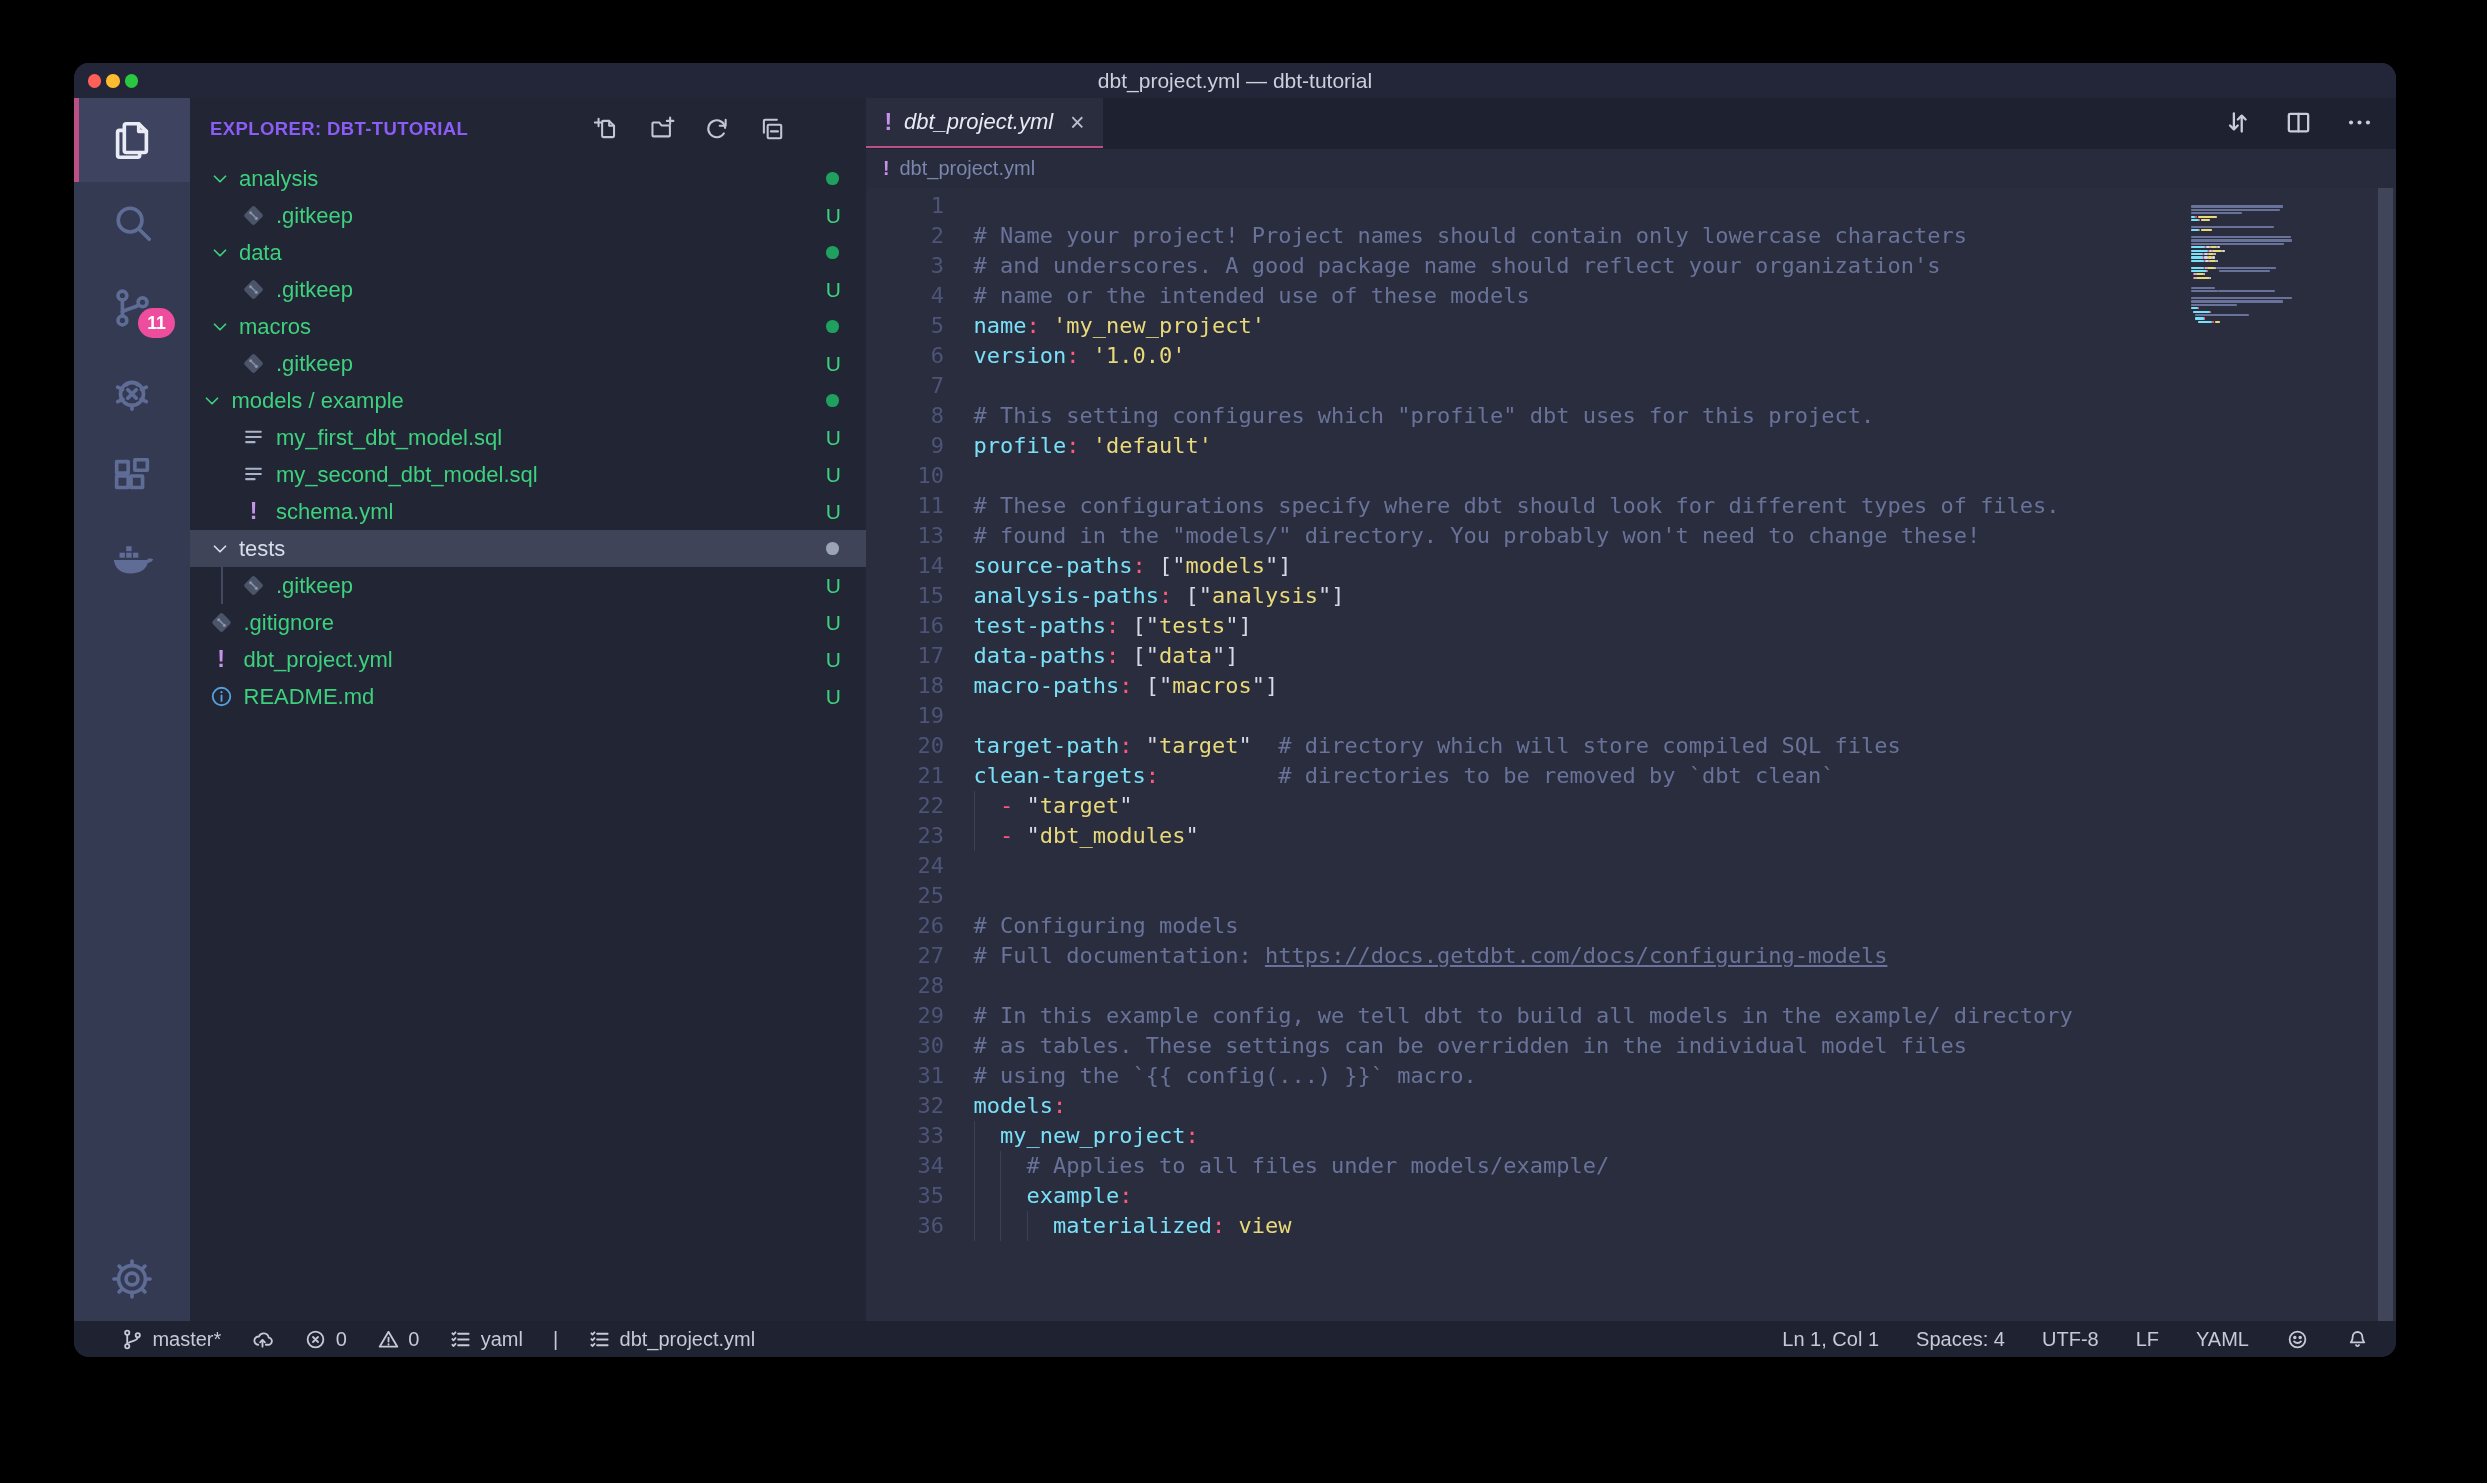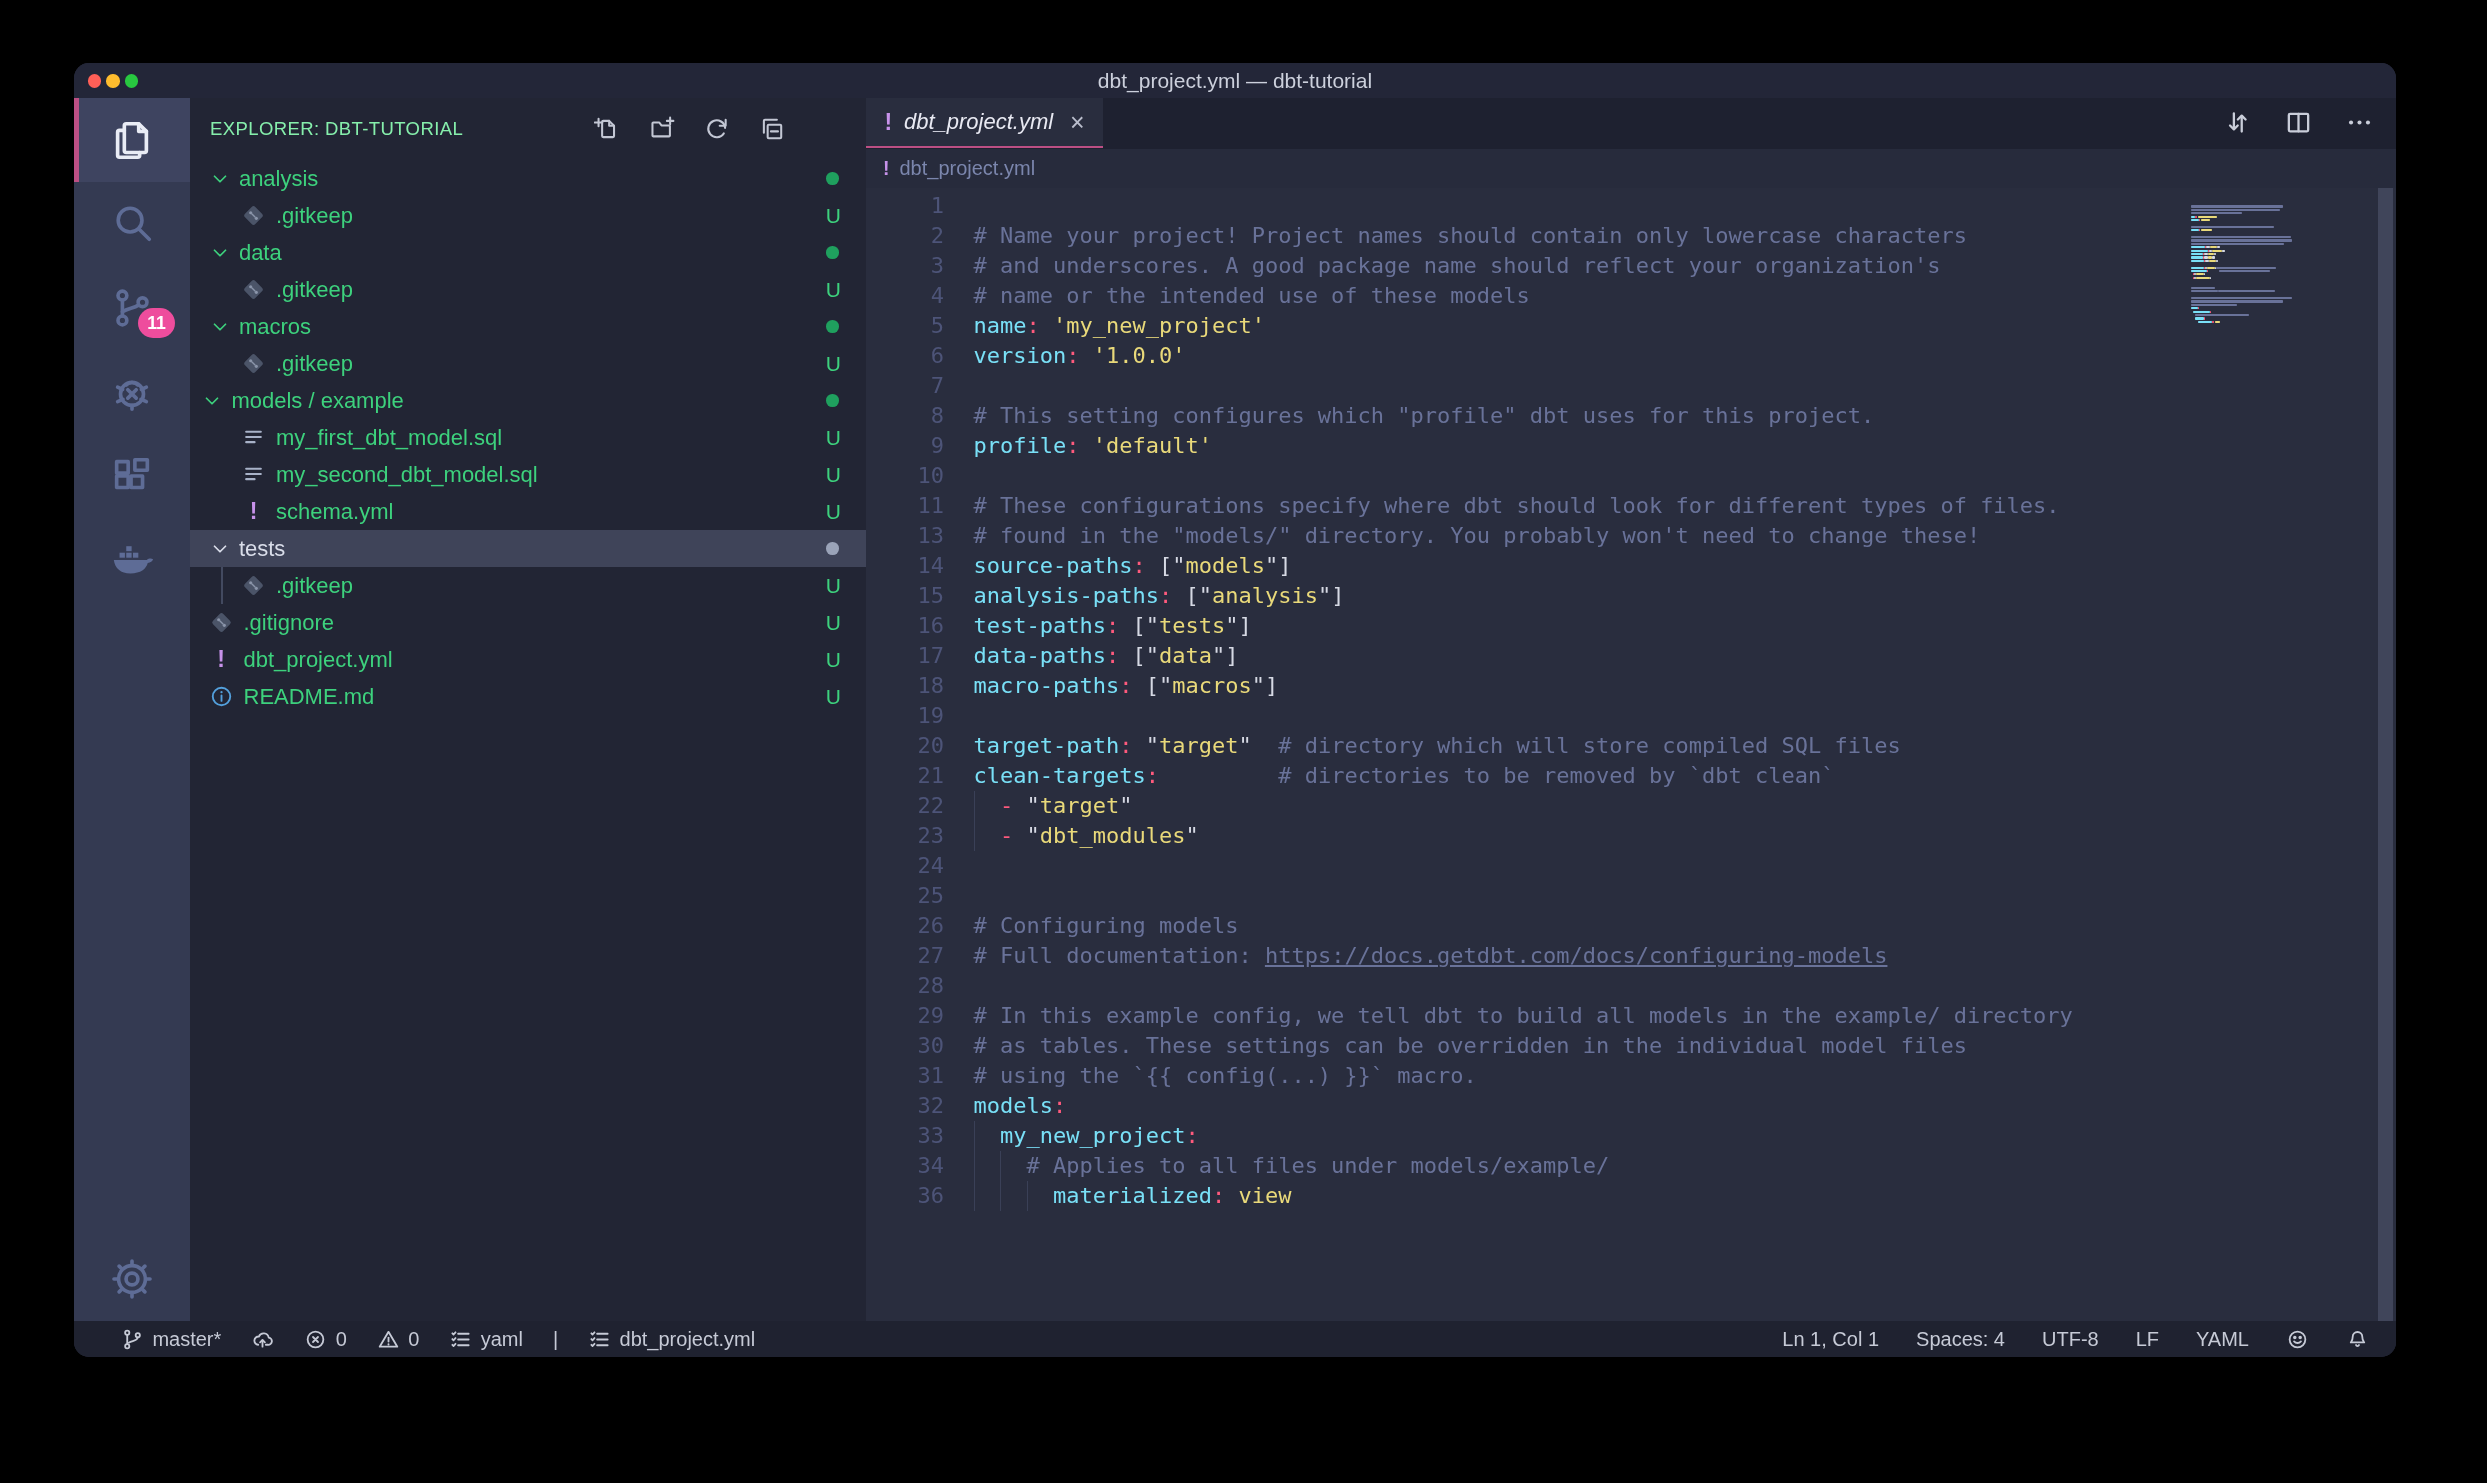--- a/index.html
+++ b/index.html
@@ -23,21 +23,21 @@
   .ab-item.active{background:var(--activity_active_bg);color:#e9ecf5;
                   box-shadow:inset 5px 0 0 var(--accent_pink);}
   .ab-item svg{width:46px;height:46px;}
   .ab-badge{position:absolute;right:15px;bottom:11.8px;min-width:30px;height:30px;border-radius:15px;
             background:var(--badge_pink);color:#fff;font-size:17.7px;font-weight:bold;
             display:flex;align-items:center;justify-content:center;padding:0 3.4px;}
   .ab-bottom{margin-top:auto;}
   
   .sidebar{width:676px;flex:0 0 676px;background:var(--sidebar_bg);display:flex;flex-direction:column;}
   .sb-header{height:62px;flex:0 0 62px;display:flex;align-items:center;padding:0 81px 0 20px;}
-  .sb-title{color:#86efac;font-size:18.5px;letter-spacing:0.4px;flex:1;white-space:nowrap;}
+  .sb-title{color:#8b5cf6;font-size:18.5px;letter-spacing:0.4px;flex:1;white-space:nowrap;font-weight:bold;}
   .sb-actions{display:flex;gap:29px;color:#c3c7d4;}
   .sb-actions svg{width:26px;height:26px;}
   .tree{flex:1;position:relative;}
   .trow{height:37px;display:flex;align-items:center;position:relative;
         color:var(--untracked_green);font-size:22px;}
   .trow.selected{background:var(--selected_row);color:#d9dde9;}
   .trow .chev{width:22px;height:22px;margin-right:8.4px;flex:0 0 22px;}
   .trow .ficon{width:25px;height:25px;margin-right:10px;flex:0 0 25px;
                display:flex;align-items:center;justify-content:center;}
   .trow .bang{color:var(--yaml_purple);font-weight:bold;font-size:23px;width:25px;text-align:center;}
@@ -425,20 +425,21 @@
               <div class="cl"><span class="ln">25</span><span class="ct"></span></div>
               <div class="cl"><span class="ln">26</span><span class="ct"><span class="tok-c"># Configuring models</span></span></div>
               <div class="cl"><span class="ln">27</span><span class="ct"><span class="tok-c"># Full documentation: </span><span class="tok-u">https://docs.getdbt.com/docs/configuring-models</span></span></div>
               <div class="cl"><span class="ln">28</span><span class="ct"></span></div>
               <div class="cl"><span class="ln">29</span><span class="ct"><span class="tok-c"># In this example config, we tell dbt to build all models in the example/ directory</span></span></div>
               <div class="cl"><span class="ln">30</span><span class="ct"><span class="tok-c"># as tables. These settings can be overridden in the individual model files</span></span></div>
               <div class="cl"><span class="ln">31</span><span class="ct"><span class="tok-c"># using the `{{ config(...) }}` macro.</span></span></div>
               <div class="cl"><span class="ln">32</span><span class="ct"><span class="tok-k">models</span><span class="tok-p">:</span></span></div>
               <div class="cl"><span class="ln">33</span><span class="ct"><span class="guide" style="left: 0px;"></span><span class="tok-w">  </span><span class="tok-k">my_new_project</span><span class="tok-p">:</span></span></div>
               <div class="cl"><span class="ln">34</span><span class="ct"><span class="guide" style="left: 0px;"></span><span class="guide" style="left: 26px;"></span><span class="tok-w">    </span><span class="tok-c"># Applies to all files under models/example/</span></span></div>
+              <div class="cl"><span class="ln">35</span><span class="ct"><span class="guide" style="left: 0px;"></span><span class="guide" style="left: 26px;"></span><span class="tok-w">    </span><span class="tok-k">example</span><span class="tok-p">:</span></span></div>
               <div class="cl"><span class="ln">36</span><span class="ct"><span class="guide" style="left: 0px;"></span><span class="guide" style="left: 26px;"></span><span class="guide" style="left: 53px;"></span><span class="tok-w">      </span><span class="tok-k">materialized</span><span class="tok-p">:</span><span class="tok-w"> </span><span class="tok-s">view</span></span></div>
             </div>
           <div class="minimap" id="minimap">
               <div class="mm-line"></div>
               <div class="mm-line"><i style="width: 92px; background: rgb(105, 114, 153);"></i></div>
               <div class="mm-line"><i style="width: 89px; background: rgb(105, 114, 153);"></i></div>
               <div class="mm-line"><i style="width: 51px; background: rgb(105, 114, 153);"></i></div>
               <div class="mm-line"><i style="width: 4.9px; background: rgb(121, 224, 247);"></i><i style="width: 1.2px; background: rgb(255, 90, 125);"></i><i style="width: 1.2px; background: transparent;"></i><i style="width: 19.6px; background: rgb(233, 217, 122);"></i></div>
               <div class="mm-line"><i style="width: 8.6px; background: rgb(121, 224, 247);"></i><i style="width: 1.2px; background: rgb(255, 90, 125);"></i><i style="width: 1.2px; background: transparent;"></i><i style="width: 8.6px; background: rgb(233, 217, 122);"></i></div>
               <div class="mm-line"></div>

